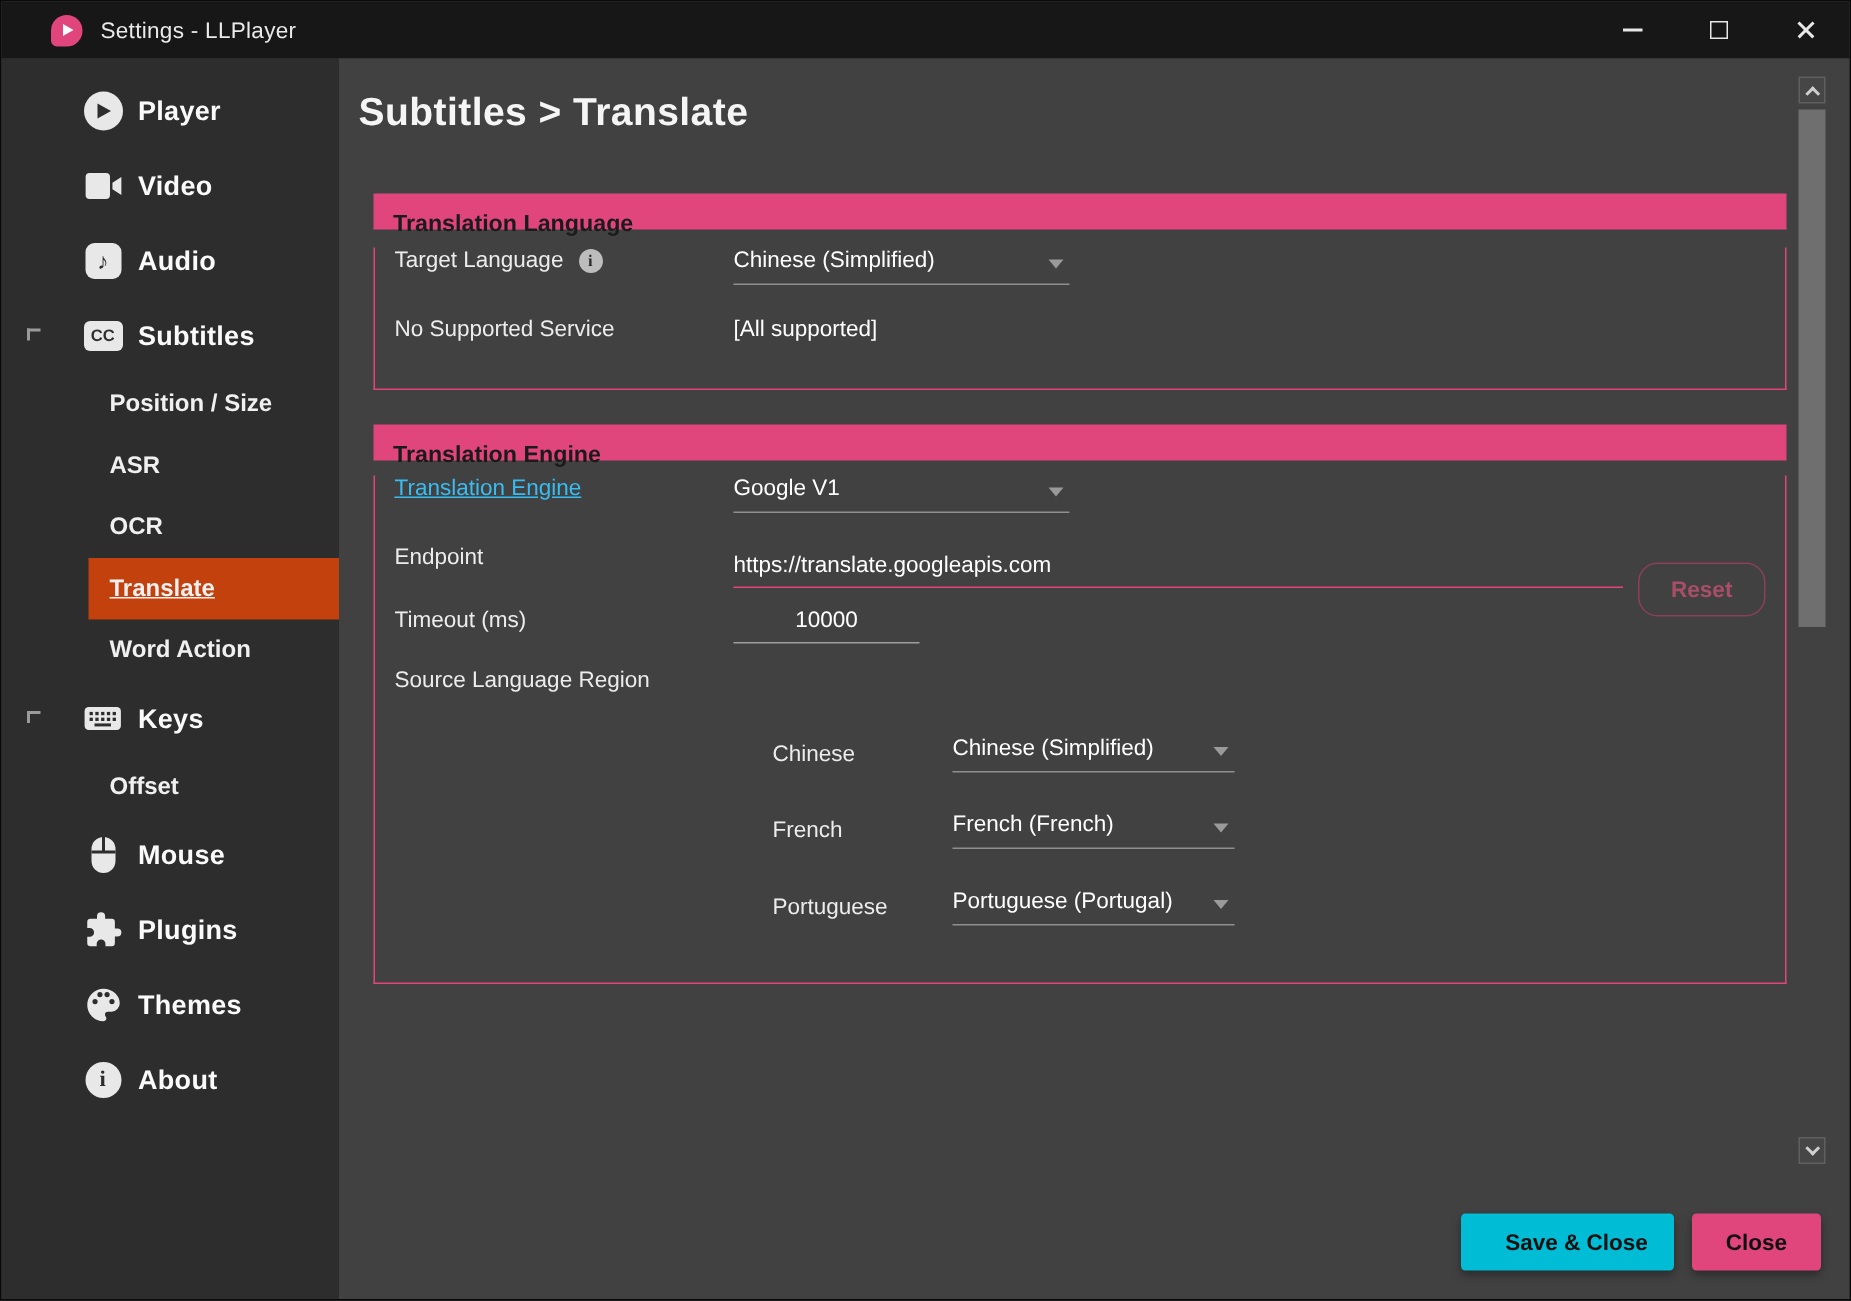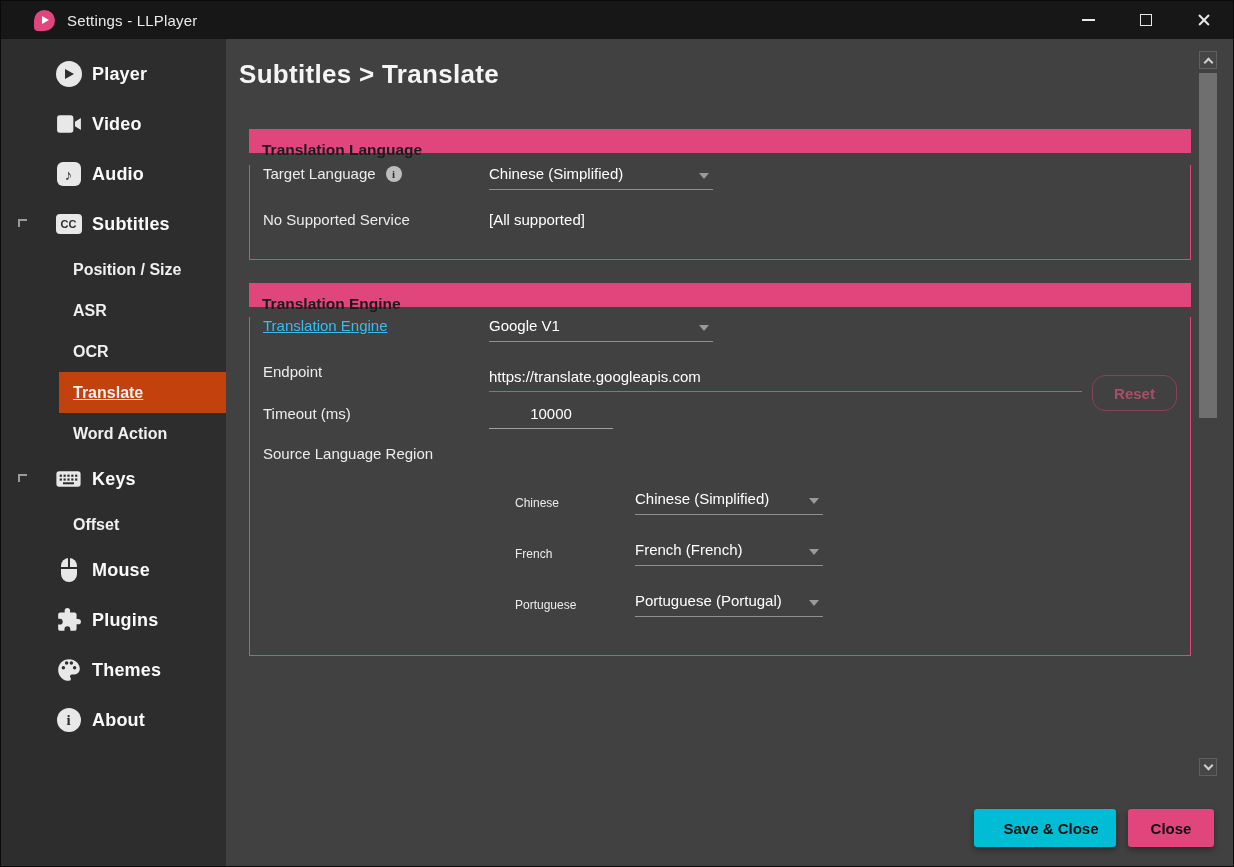--- a/index.html
+++ b/index.html
@@ -47,21 +47,21 @@
   .flabel{width:226px;color:#ececec;font-size:15px;flex:0 0 auto;display:flex;align-items:center;}
   .fvalue{color:#fff;font-size:15px;}
   .combo{width:224px;display:flex;align-items:flex-end;border-bottom:1px solid #8f8f8f;padding-bottom:7px;position:relative;}
   .combo .cval{color:#fff;font-size:15px;white-space:nowrap;}
   .combo .arrow{position:absolute;right:4px;bottom:10px;width:0;height:0;border-left:5px solid transparent;border-right:5px solid transparent;border-top:6px solid #9a9a9a;}
   .underline-input{background:transparent;border:none;outline:none;border-bottom:1px solid #9f9f9f;color:#fff;font-size:15px;padding:0 0 6px 0;}
   .info-badge{width:16px;height:16px;border-radius:50%;background:#bdbdbd;color:#2d2d2d;font-size:11px;font-weight:700;font-family:"Liberation Serif",serif;display:flex;align-items:center;justify-content:center;margin-left:10px;}
   .link{color:#38bdf2;text-decoration:underline;font-size:15px;cursor:pointer;}
   .reset-btn{position:absolute;right:13px;top:4px;width:85px;height:36px;border:1px solid #8a4058;border-radius:13px;color:#a84e68;font-size:15px;font-weight:700;background:transparent;display:flex;align-items:center;justify-content:center;margin-top:12px;}
   .subrow{display:flex;align-items:center;margin-left:252px;height:51px;}
-  .sublabel{width:120px;color:#ececec;font-size:12px;flex:0 0 auto;}
+  .sublabel{width:120px;color:#ececec;font-size:15px;flex:0 0 auto;}
   .combo.small{width:188px;}
 
   
   .sec1 .row1{height:46px;margin-top:12px;}
   .sec1 .row2{height:36px;margin-bottom:12px;}
   
   .sec2 .rowA{height:42px;margin-top:10px;}
   .sec2 .rowB{height:46px;align-items:flex-start;position:relative;}
   .sec2 .rowB .flabel{margin-top:4px;}
   .sec2 .rowC{height:40px;}

